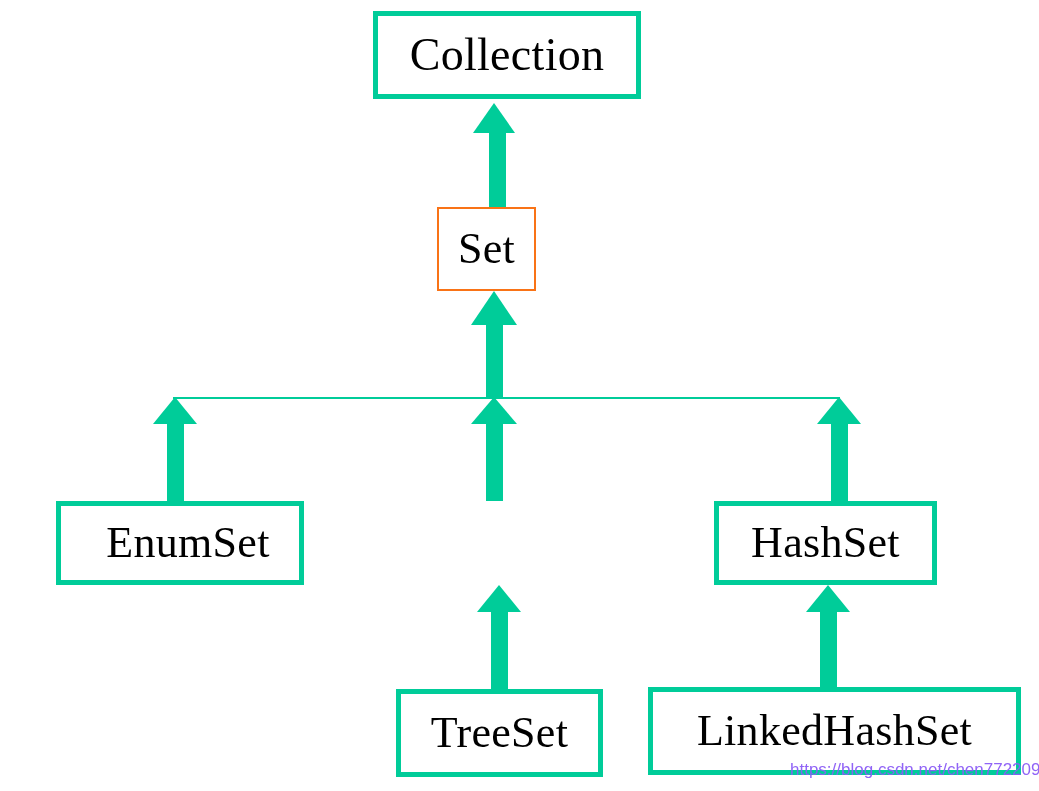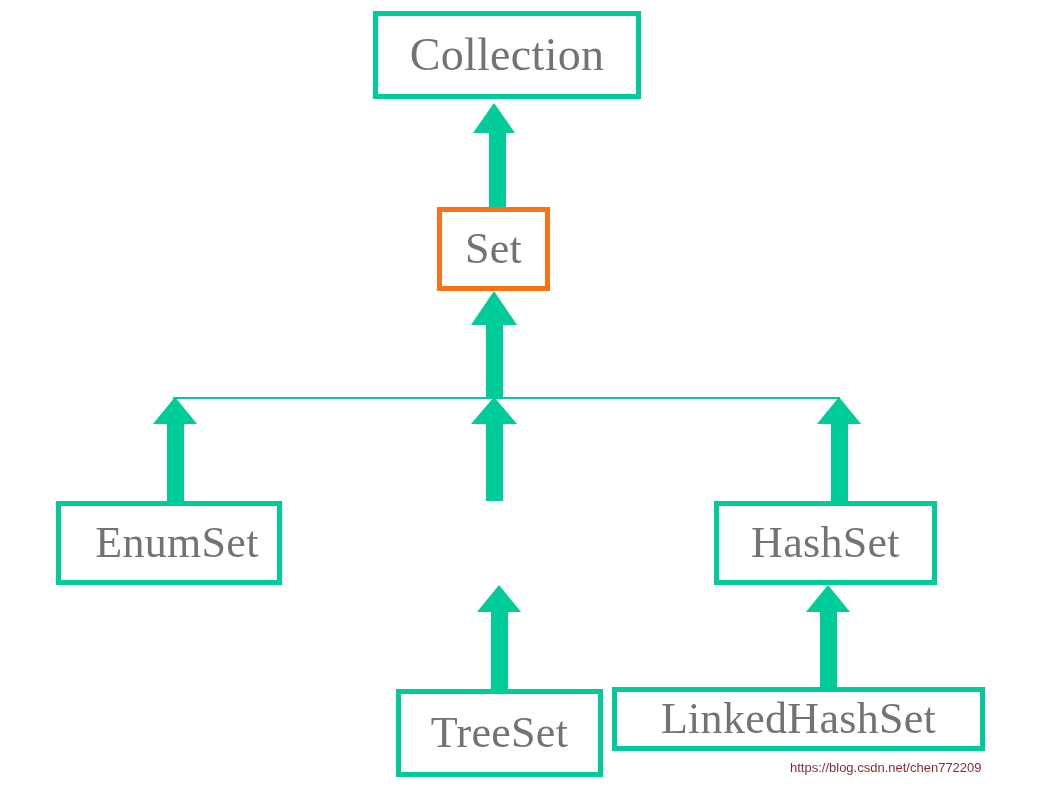--- a/index.html
+++ b/index.html
@@ -29,32 +29,32 @@
   .node-box {
     position: absolute;
     box-sizing: border-box;
     background: #ffffff;
     display: flex;
     align-items: center;
     justify-content: center;
     z-index: 3;
   }
   .node-label {
-    color: #737373;
+    color: #000000;
     line-height: 1;
     white-space: nowrap;
     letter-spacing: 0.3px;
   }
   #watermark {
     position: absolute;
     left: 790px;
     top: 760px;
     font-family: "Liberation Sans", "DejaVu Sans", sans-serif;
-    font-size: 13px;
-    color: #7f1d1d;
+    font-size: 17px;
+    color: #8b5cf6;
     white-space: nowrap;
     z-index: 6;
     opacity: 0.95;
   }
 </style>
 </head>
 <body>
 
 <div id="diagram-canvas">
 
@@ -102,36 +102,36 @@
       <polygon points="820,687 820,612 830,612 830,687" fill="#00cc99"></polygon>
       <polygon points="837,687 837,612 827,612 827,687" fill="#00cc99"></polygon>
       <polygon points="828,585 806,612 850,612" fill="#00cc99"></polygon>
     </g>
   </svg>
 
   <div class="node-box" style="left:373px; top:11px; width:268px; height:88px; border:5px solid #00cc99;">
     <span class="node-label" style="font-size:46px;">Collection</span>
   </div>
 
-  <div class="node-box" style="left:437px; top:207px; width:113px; height:84px; border:5px solid #f97316;">
+  <div class="node-box" style="left:437px; top:207px; width:99px; height:84px; border:2px solid #f97316;">
     <span class="node-label" style="font-size:44px;">Set</span>
   </div>
 
-  <div class="node-box" style="left:56px; top:501px; width:226px; height:84px; border:5px solid #00cc99;padding-left:16px;">
+  <div class="node-box" style="left:56px; top:501px; width:248px; height:84px; border:5px solid #00cc99;padding-left:16px;">
     <span class="node-label" style="font-size:44px;">EnumSet</span>
   </div>
 
 
   <div class="node-box" style="left:714px; top:501px; width:223px; height:84px; border:5px solid #00cc99;text-align:right;">
     <span class="node-label" style="font-size:44px;">HashSet</span>
   </div>
 
   <div class="node-box" style="left:396px; top:689px; width:207px; height:88px; border:5px solid #00cc99;">
     <span class="node-label" style="font-size:44px;">TreeSet</span>
   </div>
 
-  <div class="node-box" style="left:612px; top:687px; width:373px; height:64px; border:5px solid #00cc99;">
+  <div class="node-box" style="left:648px; top:687px; width:373px; height:88px; border:5px solid #00cc99;">
     <span class="node-label" style="font-size:44px;">LinkedHashSet</span>
   </div>
 
   <div id="watermark">https://blog.csdn.net/chen772209</div>
 
 </div>
 
 </body></html>

